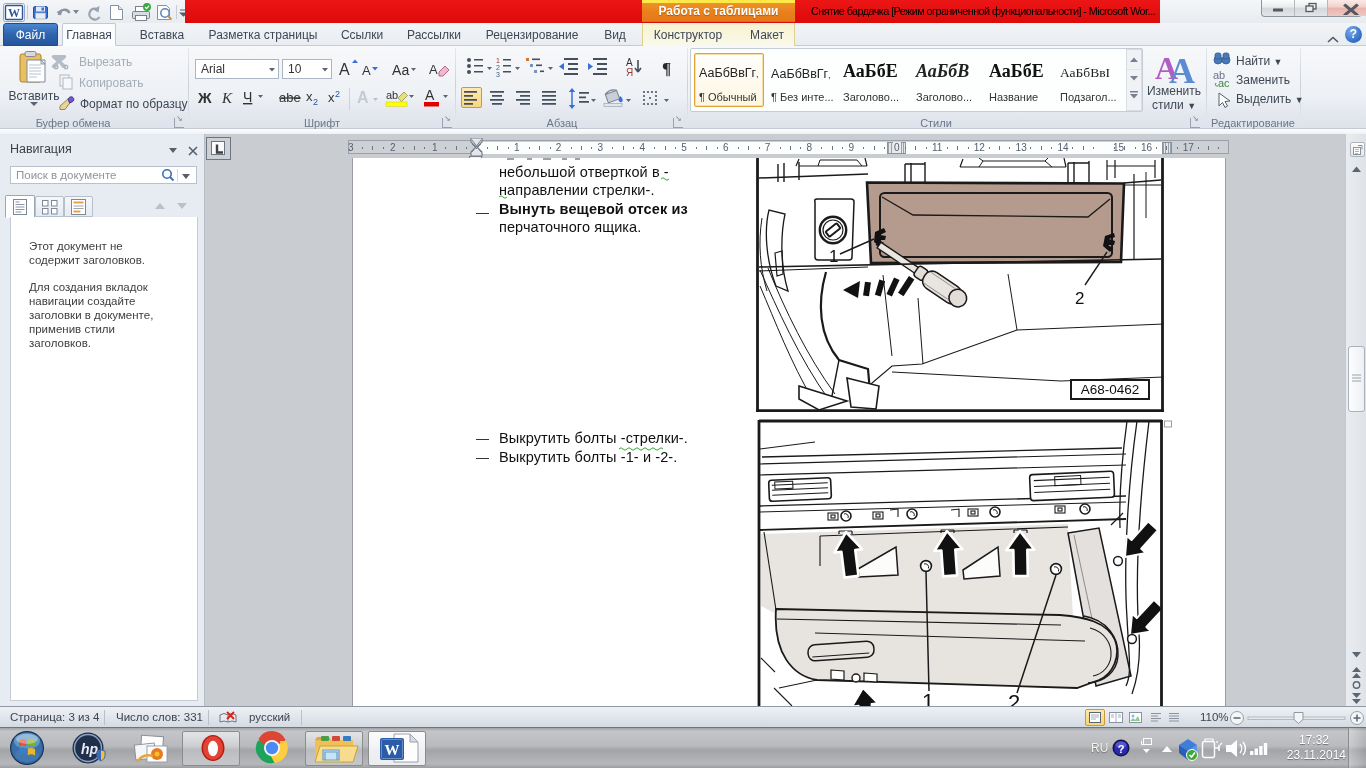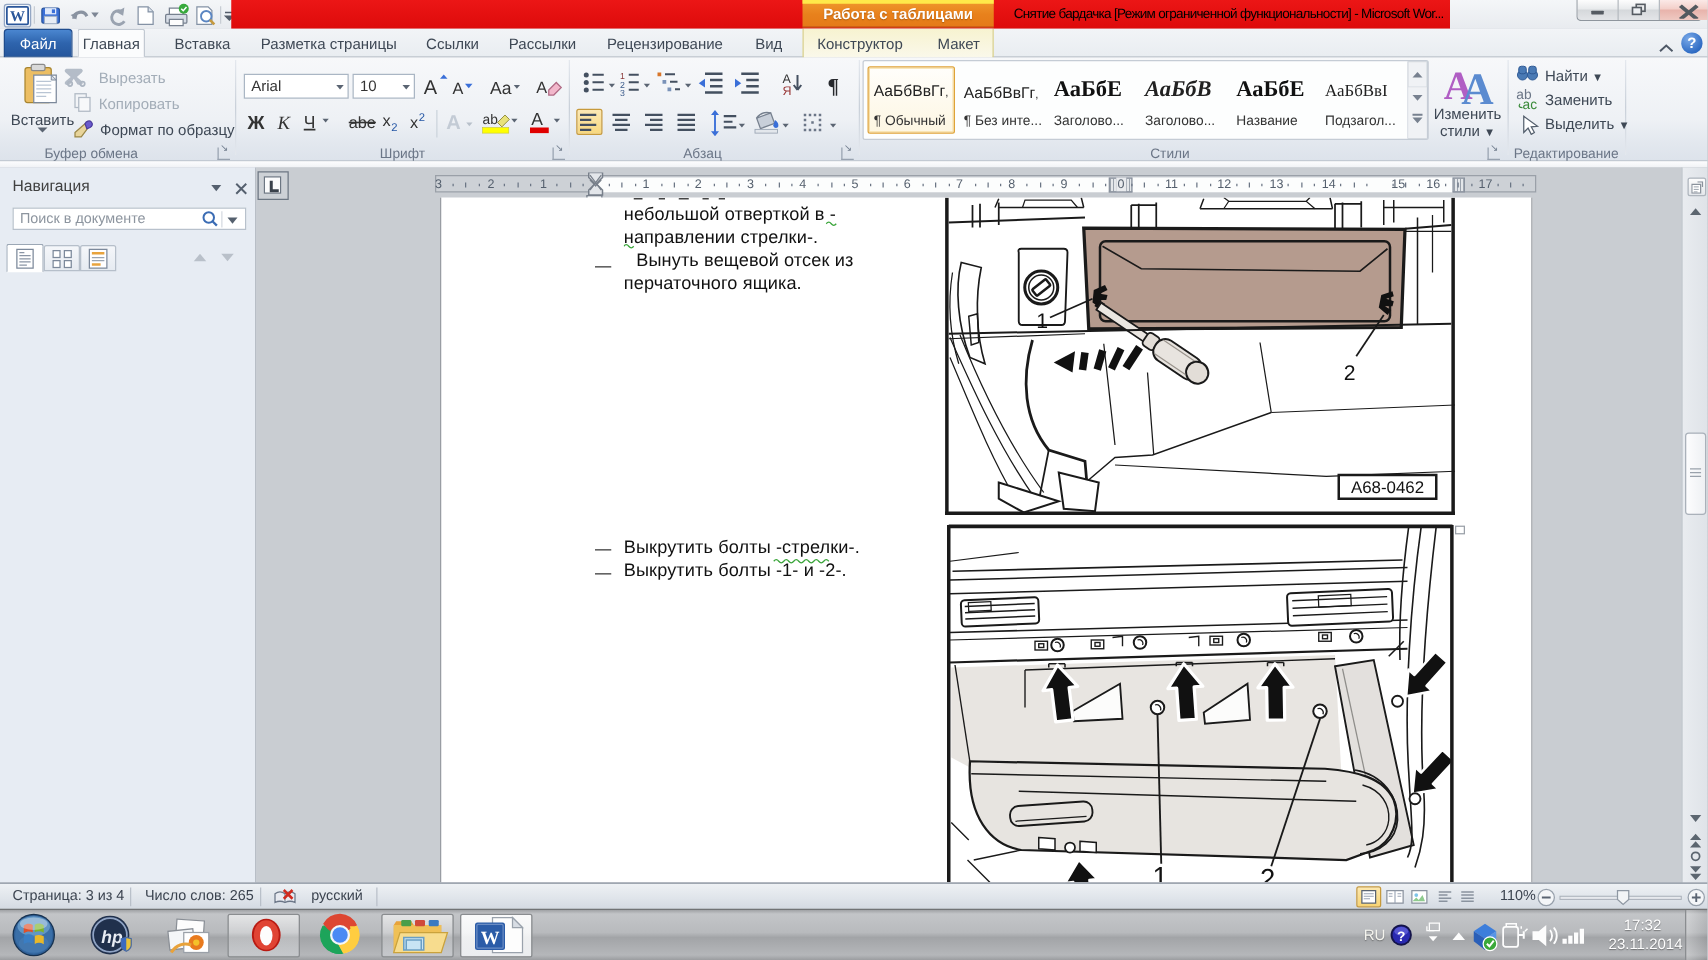--- a/index.html
+++ b/index.html
@@ -380,20 +380,23 @@
         </g>
       <g>
           <rect x="66.5" y="4.5" width="14" height="15" fill="#fff" stroke="#7c899b"></rect>
           <path d="M68.5 7.5 h10" stroke="#e8a33d" stroke-width="2"></path>
           <path d="M68.5 11 h10 M68.5 13.5 h10" stroke="#9aa5b2" stroke-width="1"></path>
           <path d="M68.5 16.5 h7" stroke="#e8a33d" stroke-width="2"></path>
         </g>
       <path d="M150 14 l5 -6 l5 6 z" fill="#b9c0c9"></path>
       <path d="M172 8 l5 6 l5 -6 z" fill="#b9c0c9"></path>
     </svg>
+  </div>
+  <div id="navwhite">
+    <div style="position:absolute;left:18px;top:23px;line-height:13.8px;">Этот документ не<br>содержит заголовков.<br><br>Для создания вкладок<br>навигации создайте<br>заголовки в документе,<br>применив стили<br>заголовков.</div>
   </div>
 </div>
 
 <div class="abs" id="docarea">
   <div id="lbox">
       <div style="position:absolute;left:4px;top:3px;width:14px;height:14px;background:#fbfbfc;border:1px solid #6c7682;"></div>
       <svg style="position:absolute;left:4px;top:3px;" width="16" height="16">
         <path d="M6 3.5 V11.5 H12" fill="none" stroke="#3a414b" stroke-width="2.4"></path>
       </svg>
     </div>
@@ -715,21 +718,21 @@
       </svg>
     <svg class="abs" style="left:146px;top:0;" width="560" height="300" fill="none">
       <path d="M162 21 q2 -2.5 4 0 q2 2.5 4 0" stroke="#3aa53a" stroke-width="1" fill="none"></path>
       <path d="M0 39 q2 -2.5 4 0 q2 2.5 4 0" stroke="#3aa53a" stroke-width="1" fill="none"></path>
       <path d="M120 291 q2 -2.5 4 0 q2 2.5 4 0 q2 -2.5 4 0 q2 2.5 4 0 q2 -2.5 4 0 q2 2.5 4 0 q2 -2.5 4 0 q2 2.5 4 0 q2 -2.5 4 0 q2 2.5 4 0 q2 -2.5 4 0" stroke="#3aa53a" stroke-width="1" fill="none"></path>
       <path d="M85 310 q2 -2.5 4 0 q2 2.5 4 0 q2 -2.5 4 0" stroke="#3aa53a" stroke-width="1" fill="none"></path>
     </svg>
     <div class="doctext" style="left:146px;top:6px;">небольшой отверткой в -</div>
     <div class="doctext" style="left:146px;top:23.5px;">направлении стрелки-.</div>
     <div class="doctext" style="left:123px;top:47px;font-size:13px;">—</div>
-    <div class="doctext" style="left:156px;top:42.5px;">Вынуть вещевой отсек из</div>
+    <div class="doctext" style="left:146px;top:42.5px;font-weight:bold;">Вынуть вещевой отсек из</div>
     <div class="doctext" style="left:146px;top:61px;">перчаточного ящика.</div>
     <div class="doctext" style="left:123px;top:273px;font-size:13px;">—</div>
     <div class="doctext" style="left:146px;top:272px;">Выкрутить болты -стрелки-.</div>
     <div class="doctext" style="left:123px;top:291.5px;font-size:13px;">—</div>
     <div class="doctext" style="left:146px;top:290.5px;">Выкрутить болты -1- и -2-.</div>
   </div>
 </div>
 <div class="abs" id="vscroll">
   <div style="position:absolute;left:4px;top:8px;width:15px;height:15px;background:linear-gradient(#fdfdfd,#e4e7eb);border:1px solid #aeb5bd;border-radius:2px;"></div>
   <svg style="position:absolute;left:7px;top:11px;" width="10" height="10">
@@ -750,21 +753,21 @@
   <svg style="position:absolute;left:4px;top:531px;" width="13" height="41">
     <path d="M2 7 l4.5 -5 l4.5 5 z M2 13 l4.5 -5 l4.5 5 z" fill="#5c6670"></path>
     <circle cx="6.5" cy="20" r="3.2" fill="none" stroke="#5c6670" stroke-width="1.4"></circle>
     <path d="M2 28 l4.5 5 l4.5 -5 z M2 34 l4.5 5 l4.5 -5 z" fill="#5c6670"></path>
   </svg>
 </div>
 
 <div class="abs" id="statusbar">
   <div style="position:absolute;left:10px;top:4px;">Страница: 3 из 4</div>
   <div class="ssep" style="left:104px;"></div>
-  <div style="position:absolute;left:116px;top:4px;">Число слов: 265</div>
+  <div style="position:absolute;left:116px;top:4px;">Число слов: 331</div>
   <div class="ssep" style="left:208px;"></div>
   <div style="position:absolute;left:249px;top:4px;">русский</div>
   <div class="ssep" style="left:301px;"></div>
   <svg style="position:absolute;left:218px;top:3px;" width="20" height="16">
     <path d="M2 5 Q6 2 10 5 Q14 2 18 5 L18 12 Q14 10 10 12 Q6 10 2 12 Z" fill="#e8eaf0" stroke="#6b7687" stroke-width="1"></path>
     <path d="M10 5 V12" stroke="#6b7687" stroke-width=".8"></path>
     <path d="M9 2 L16 9 M16 2 L9 9" stroke="#d02a1e" stroke-width="2"></path>
   </svg>
   <div style="position:absolute;left:1085px;top:2px;width:20px;height:17px;background:linear-gradient(#fde8ae,#f8d474);border:1px solid #c79a3c;border-radius:2px;"></div>
   <svg style="position:absolute;left:1085px;top:3px;" width="100" height="16">

